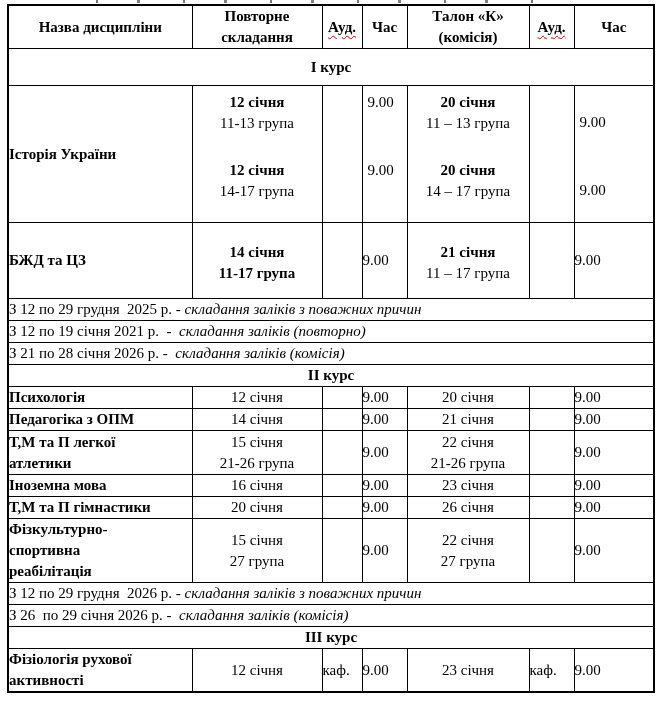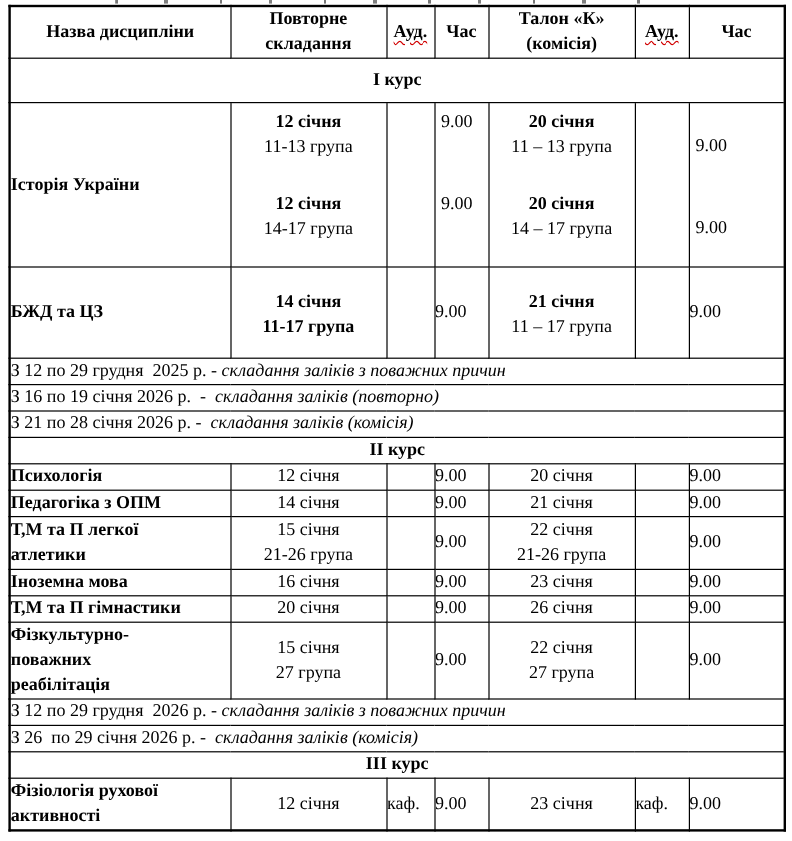--- a/index.html
+++ b/index.html
@@ -183,21 +183,21 @@
         <td class="timec">9.00</td>
       </tr>
 
       <tr class="h20">
         <td class="note" colspan="7">
           <span>З 12 по 29 грудня  2025 р. - </span><i>складання заліків з поважних причин</i>
         </td>
       </tr>
       <tr class="h20">
         <td class="note" colspan="7">
-          <span>З 16 по 19 січня 2026 р.  -  </span><i>складання заліків (повторно)</i>
+          <span>З 12 по 19 січня 2021 р.  -  </span><i>складання заліків (повторно)</i>
         </td>
       </tr>
       <tr class="h20">
         <td class="note" colspan="7">
           <span>З 21 по 28 січня 2026 р. -  </span><i>складання заліків (комісія)</i>
         </td>
       </tr>
 
       <tr class="h20">
         <td class="section" colspan="7">ІІ курс</td>
@@ -246,21 +246,21 @@
         <td class="disc top">Т,М та П гімнастики</td>
         <td class="datec top">20 січня</td>
         <td class="audc"></td>
         <td class="timec">9.00</td>
         <td class="datec top">26 січня</td>
         <td class="audc"></td>
         <td class="timec">9.00</td>
       </tr>
       <tr class="h57">
         <td class="disc top">Фізкультурно-
-поважних
+спортивна
 реабілітація</td>
         <td class="datec top">15 січня
 27 група</td>
         <td class="audc"></td>
         <td class="timec">9.00</td>
         <td class="datec top">22 січня
 27 група</td>
         <td class="audc"></td>
         <td class="timec">9.00</td>
       </tr>

